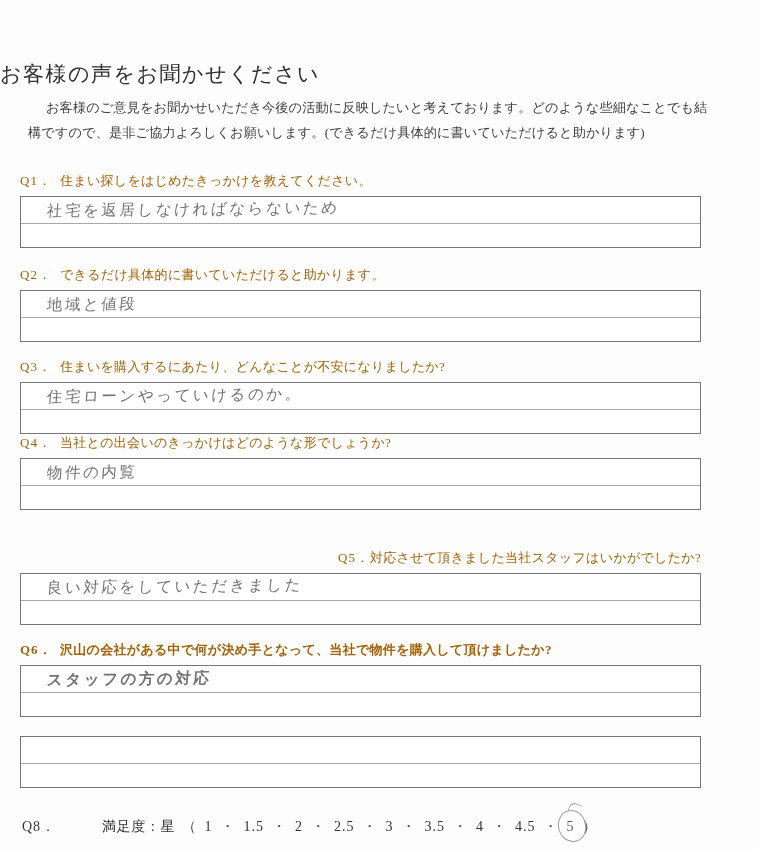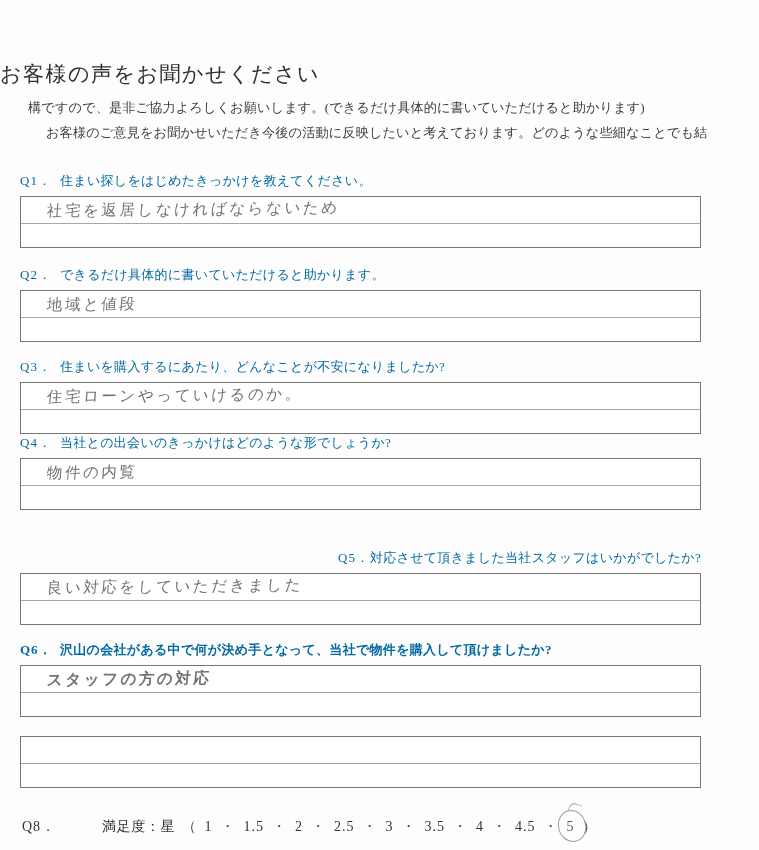--- a/index.html
+++ b/index.html
@@ -53,21 +53,21 @@
 
   
   .question-block {
     position: absolute;
     left: 20px;
     width: 681px;
   }
 
   .q-label {
     font-size: 13px;
-    color: #0369a1;
+    color: #a16207;
     letter-spacing: 0.4px;
     margin-bottom: 6px;
     white-space: nowrap;
   }
   .q-num {
     display: inline-block;
     min-width: 40px;
     letter-spacing: 1px;
   }
   .q-text { letter-spacing: 0.3px; }
@@ -167,22 +167,22 @@
   }
 </style>
 </head>
 <body>
 
 <div class="sheet">
 
   <div class="form-title">お客様の声をお聞かせください</div>
 
   <div class="intro">
+    <span class="intro-line first">お客様のご意見をお聞かせいただき今後の活動に反映したいと考えております。どのような些細なことでも結</span>
     <span class="intro-line">構ですので、是非ご協力よろしくお願いします。(できるだけ具体的に書いていただけると助かります)</span>
-    <span class="intro-line first">お客様のご意見をお聞かせいただき今後の活動に反映したいと考えております。どのような些細なことでも結</span>
   </div>
 
   <div class="question-block" style="top:172px;">
     <div class="q-label">
       <span class="q-num">Q1．</span><span class="q-text">住まい探しをはじめたきっかけを教えてください。</span>
     </div>
     <div class="answer-box">
       <div class="divider"></div>
       <div class="answer-text">社宅を返居しなければならないため</div>
     </div>

